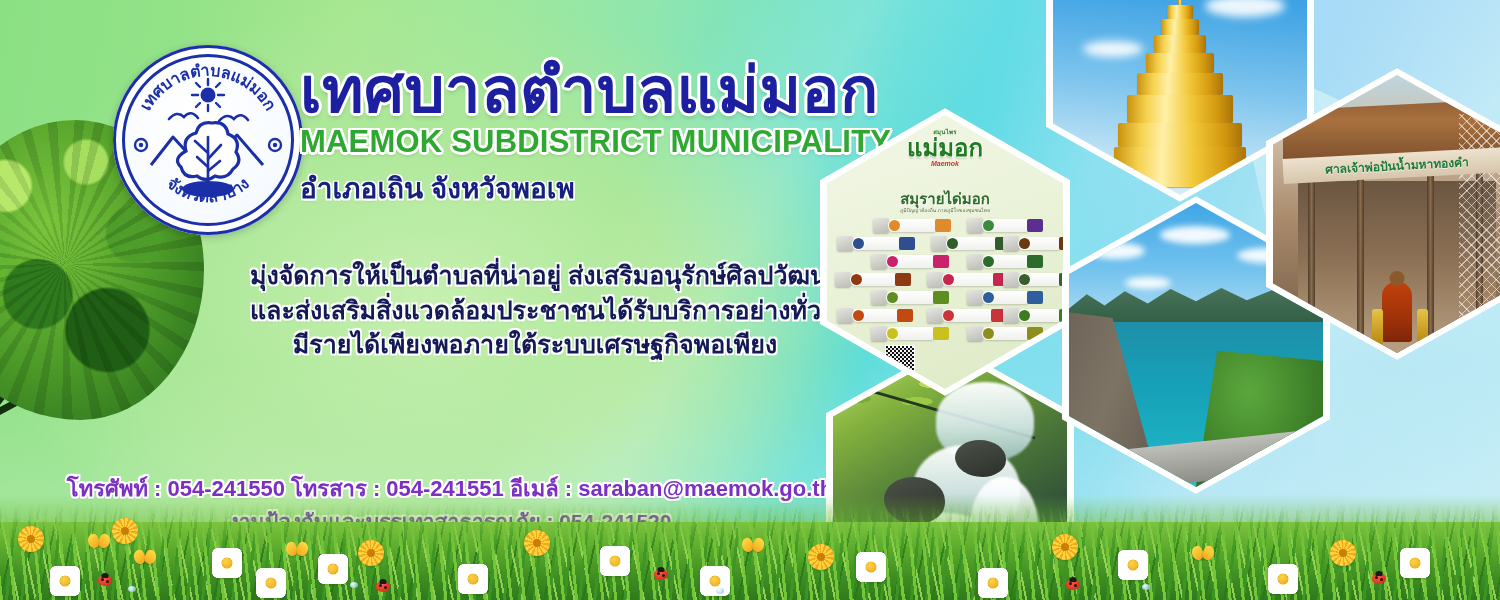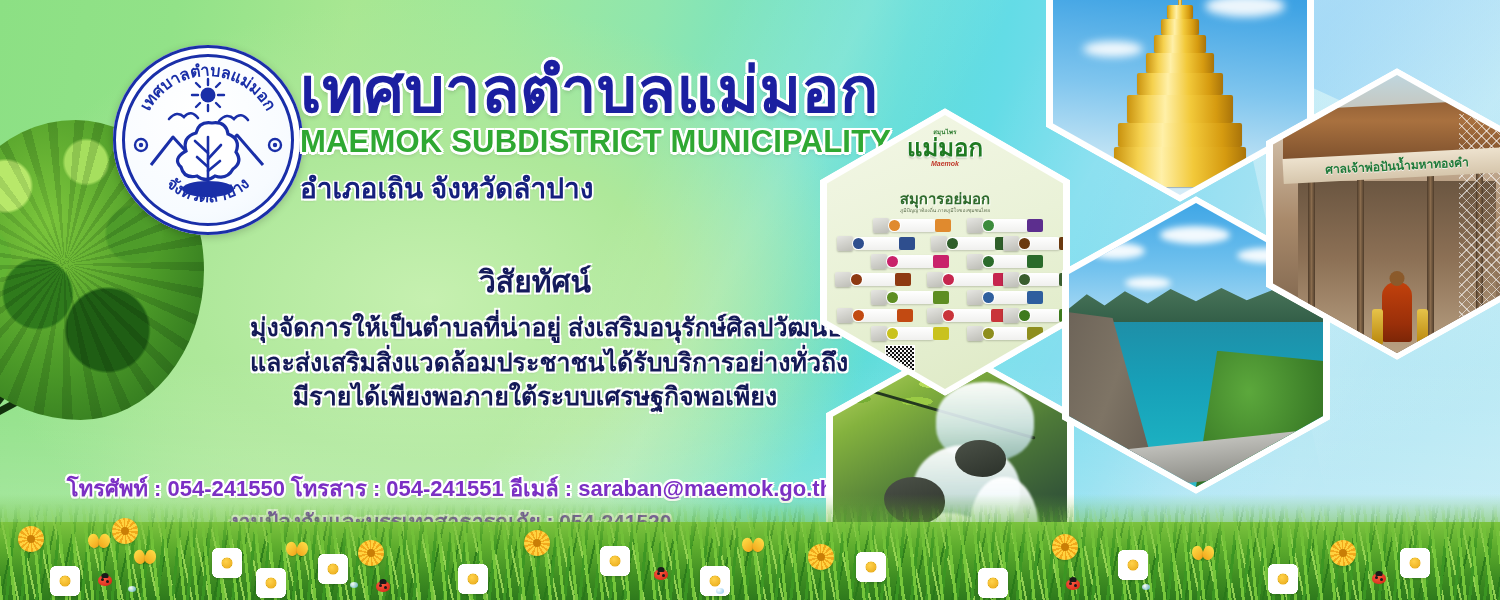--- a/index.html
+++ b/index.html
@@ -507,25 +507,24 @@
       </text>
       <text font-size="16" font-weight="bold" fill="#1A2FA8" font-family="'Liberation Sans',sans-serif">
         <textPath href="#arcBot" startOffset="50%" text-anchor="middle">จังหวัดลำปาง</textPath>
       </text>
     </svg>
   </div>
 
   <div class="title-block">
     <div class="title-th">เทศบาลตำบลแม่มอก</div>
     <div class="title-en">MAEMOK SUBDISTRICT MUNICIPALITY</div>
-    <div class="title-sub">อำเภอเถิน จังหวัดลำปาง</div>
+    <div class="title-sub">อำเภอเถิน จังหวัจพอเพ</div>
   </div>
 
   <div class="vision">
-    <div class="vision-heading">วิสัยทัศน์</div>
     <div class="vision-line">มุ่งจัดการให้เป็นตำบลที่น่าอยู่ ส่งเสริมอนุรักษ์ศิลปวัฒนธรรม</div>
     <div class="vision-line">และส่งเสริมสิ่งแวดล้อมประชาชนได้รับบริการอย่างทั่วถึง</div>
     <div class="vision-line">มีรายได้เพียงพอภายใต้ระบบเศรษฐกิจพอเพียง</div>
   </div>
 
   <div class="contact">
     <div class="contact-line">โทรศัพท์ : 054-241550  โทรสาร : 054-241551 อีเมล์ : saraban@maemok.go.th</div>
     <div class="contact-line second">งานป้องกันและบรรเทาสาธารณภัย : 054-241520</div>
   </div>
 
@@ -552,21 +551,21 @@
       <div class="frame"></div>
       <div class="inner">
         <div class="poster-bg"></div>
 
         <div class="poster-logo">
           <div class="pl-small">สมุนไพร</div>
           <div class="pl-big">แม่มอก</div>
           <div class="pl-script">Maemok</div>
         </div>
 
-        <div class="poster-title">สมุการอย่มอก</div>
+        <div class="poster-title">สมุรายได่มอก</div>
         <div class="poster-sub">ภูมิปัญญาท้องถิ่น ภาคภูมิใจของชุมชนไทย</div>
 
         <div class="poster-grid">
           <div class="pg-row" style="top:0px;">
             <div class="pill" style="left:46px; width:52px;">
               <div class="thumb"></div>
                 <div class="dot" style="background:#E08A2E;"></div>
               <div class="tail" style="background:#E08A2E;"></div>
             </div>
             <div class="pill" style="left:140px; width:50px;">

